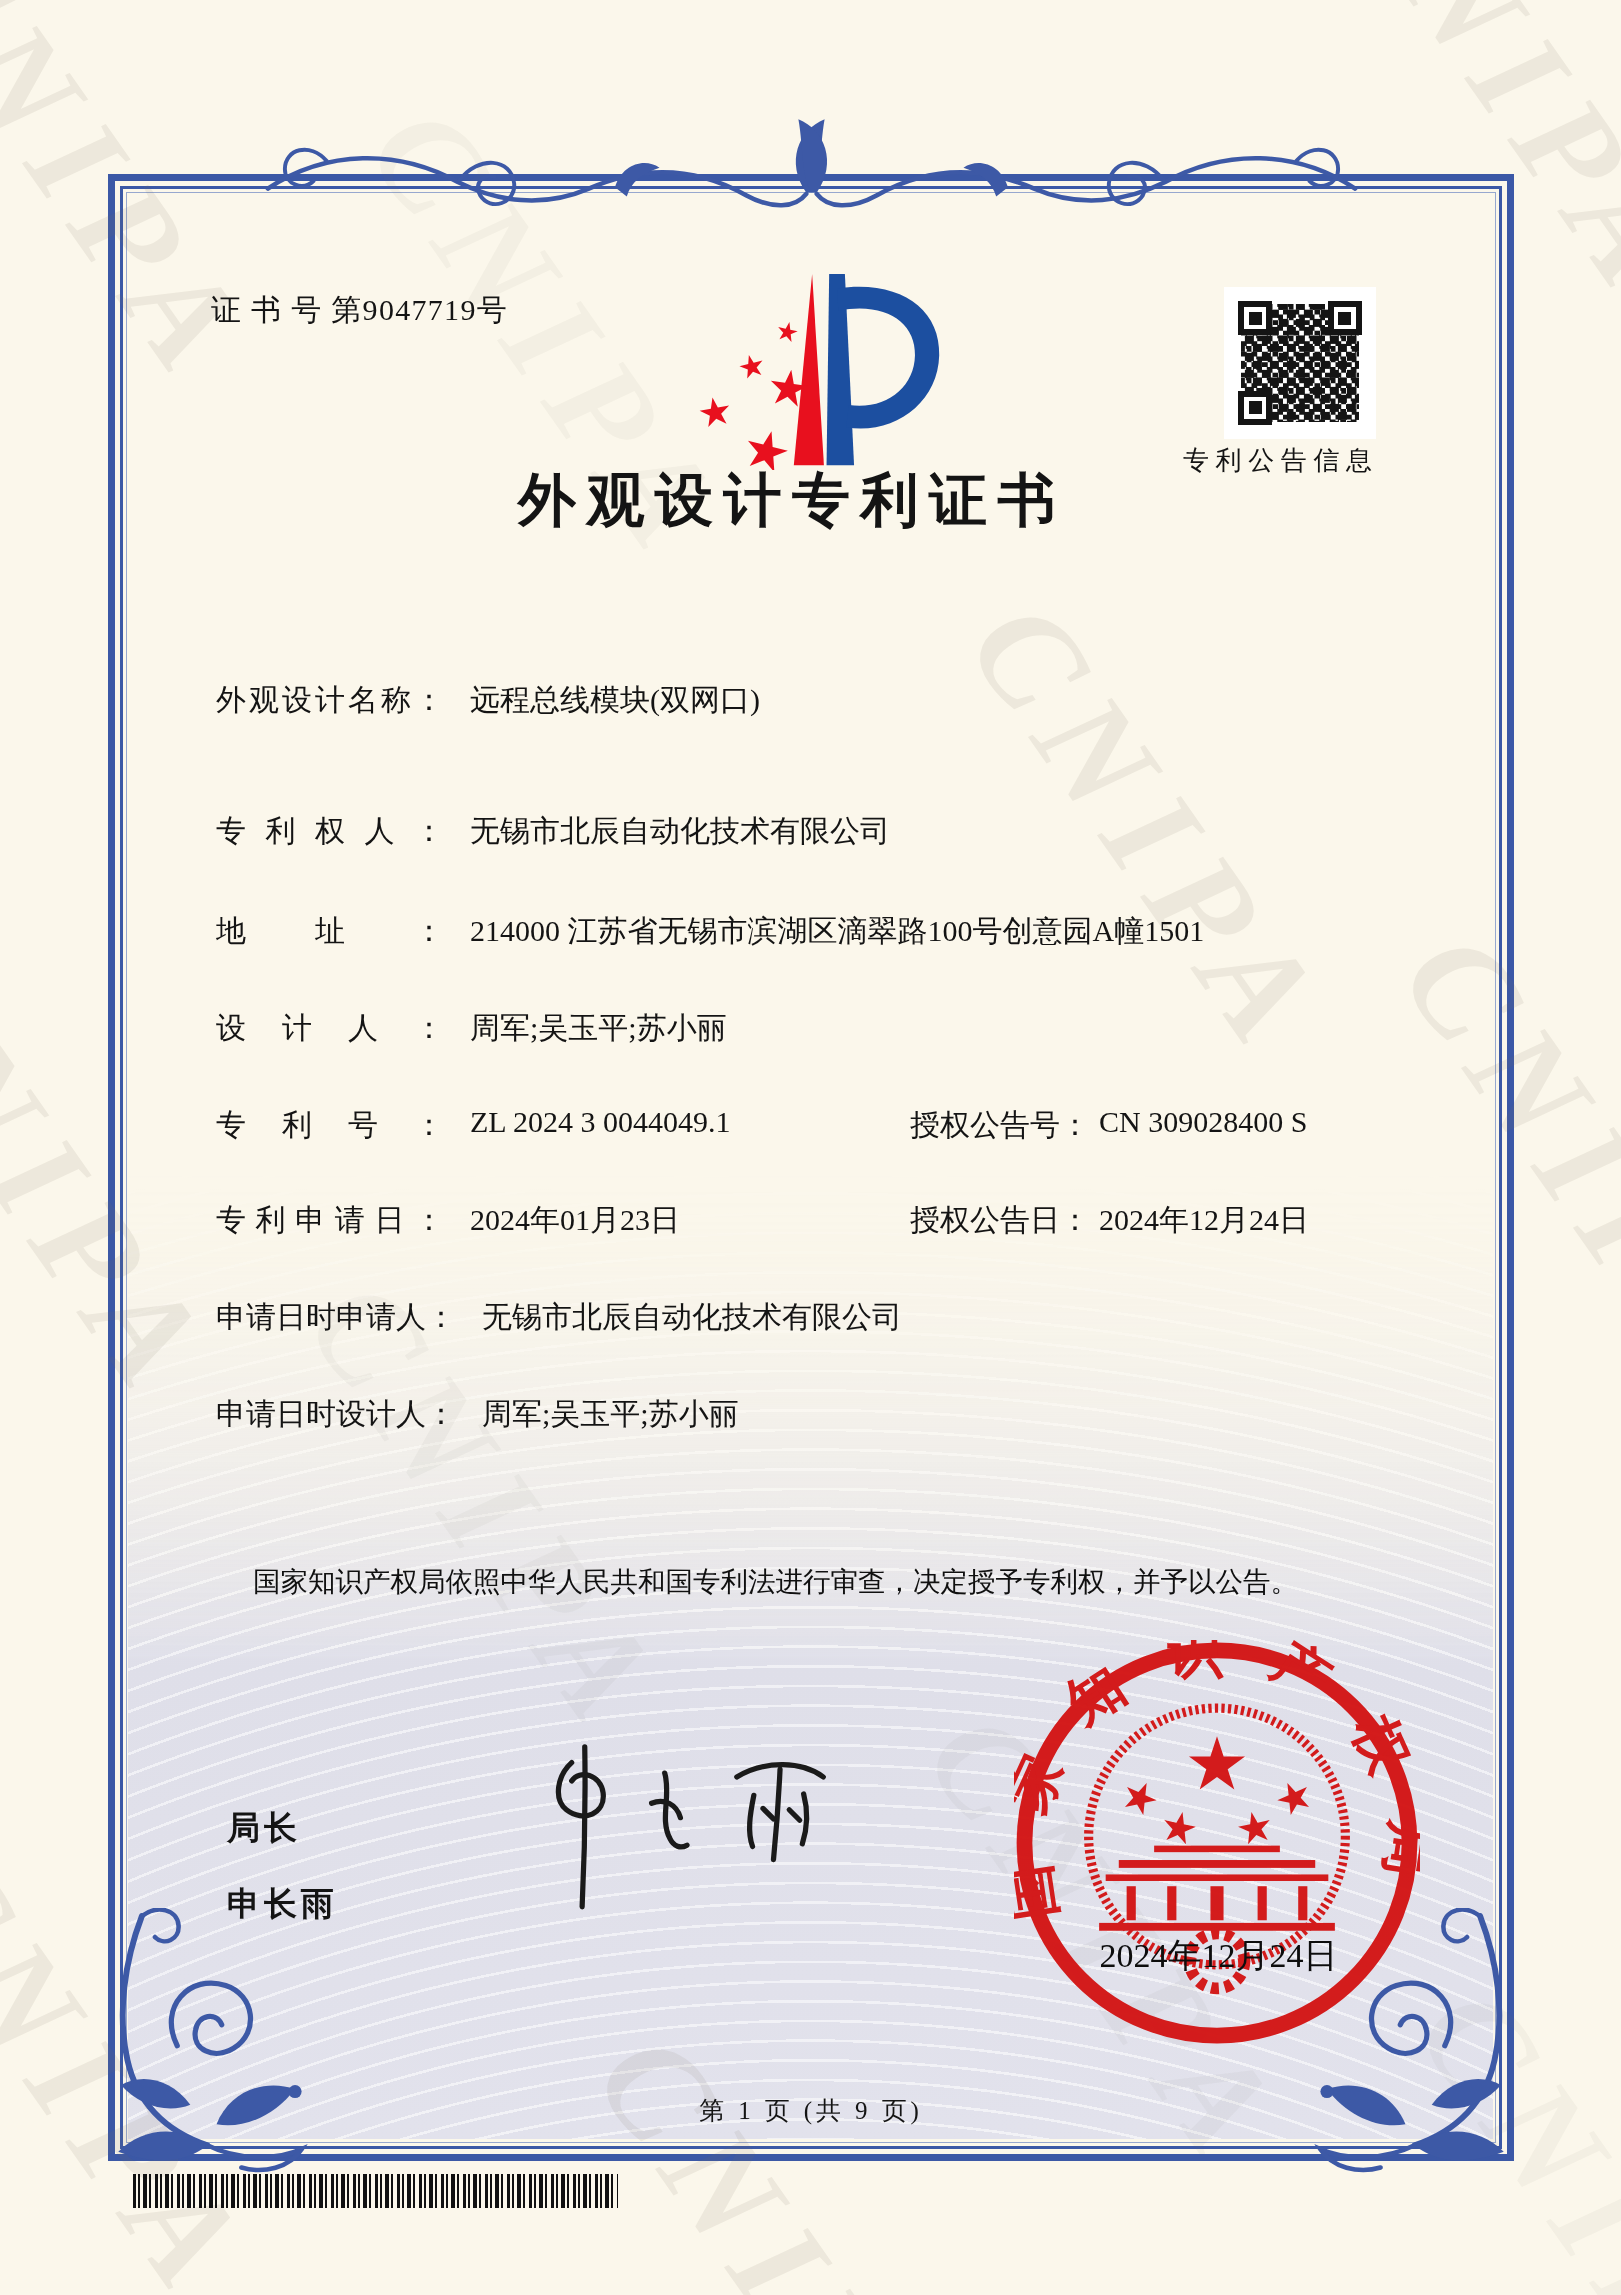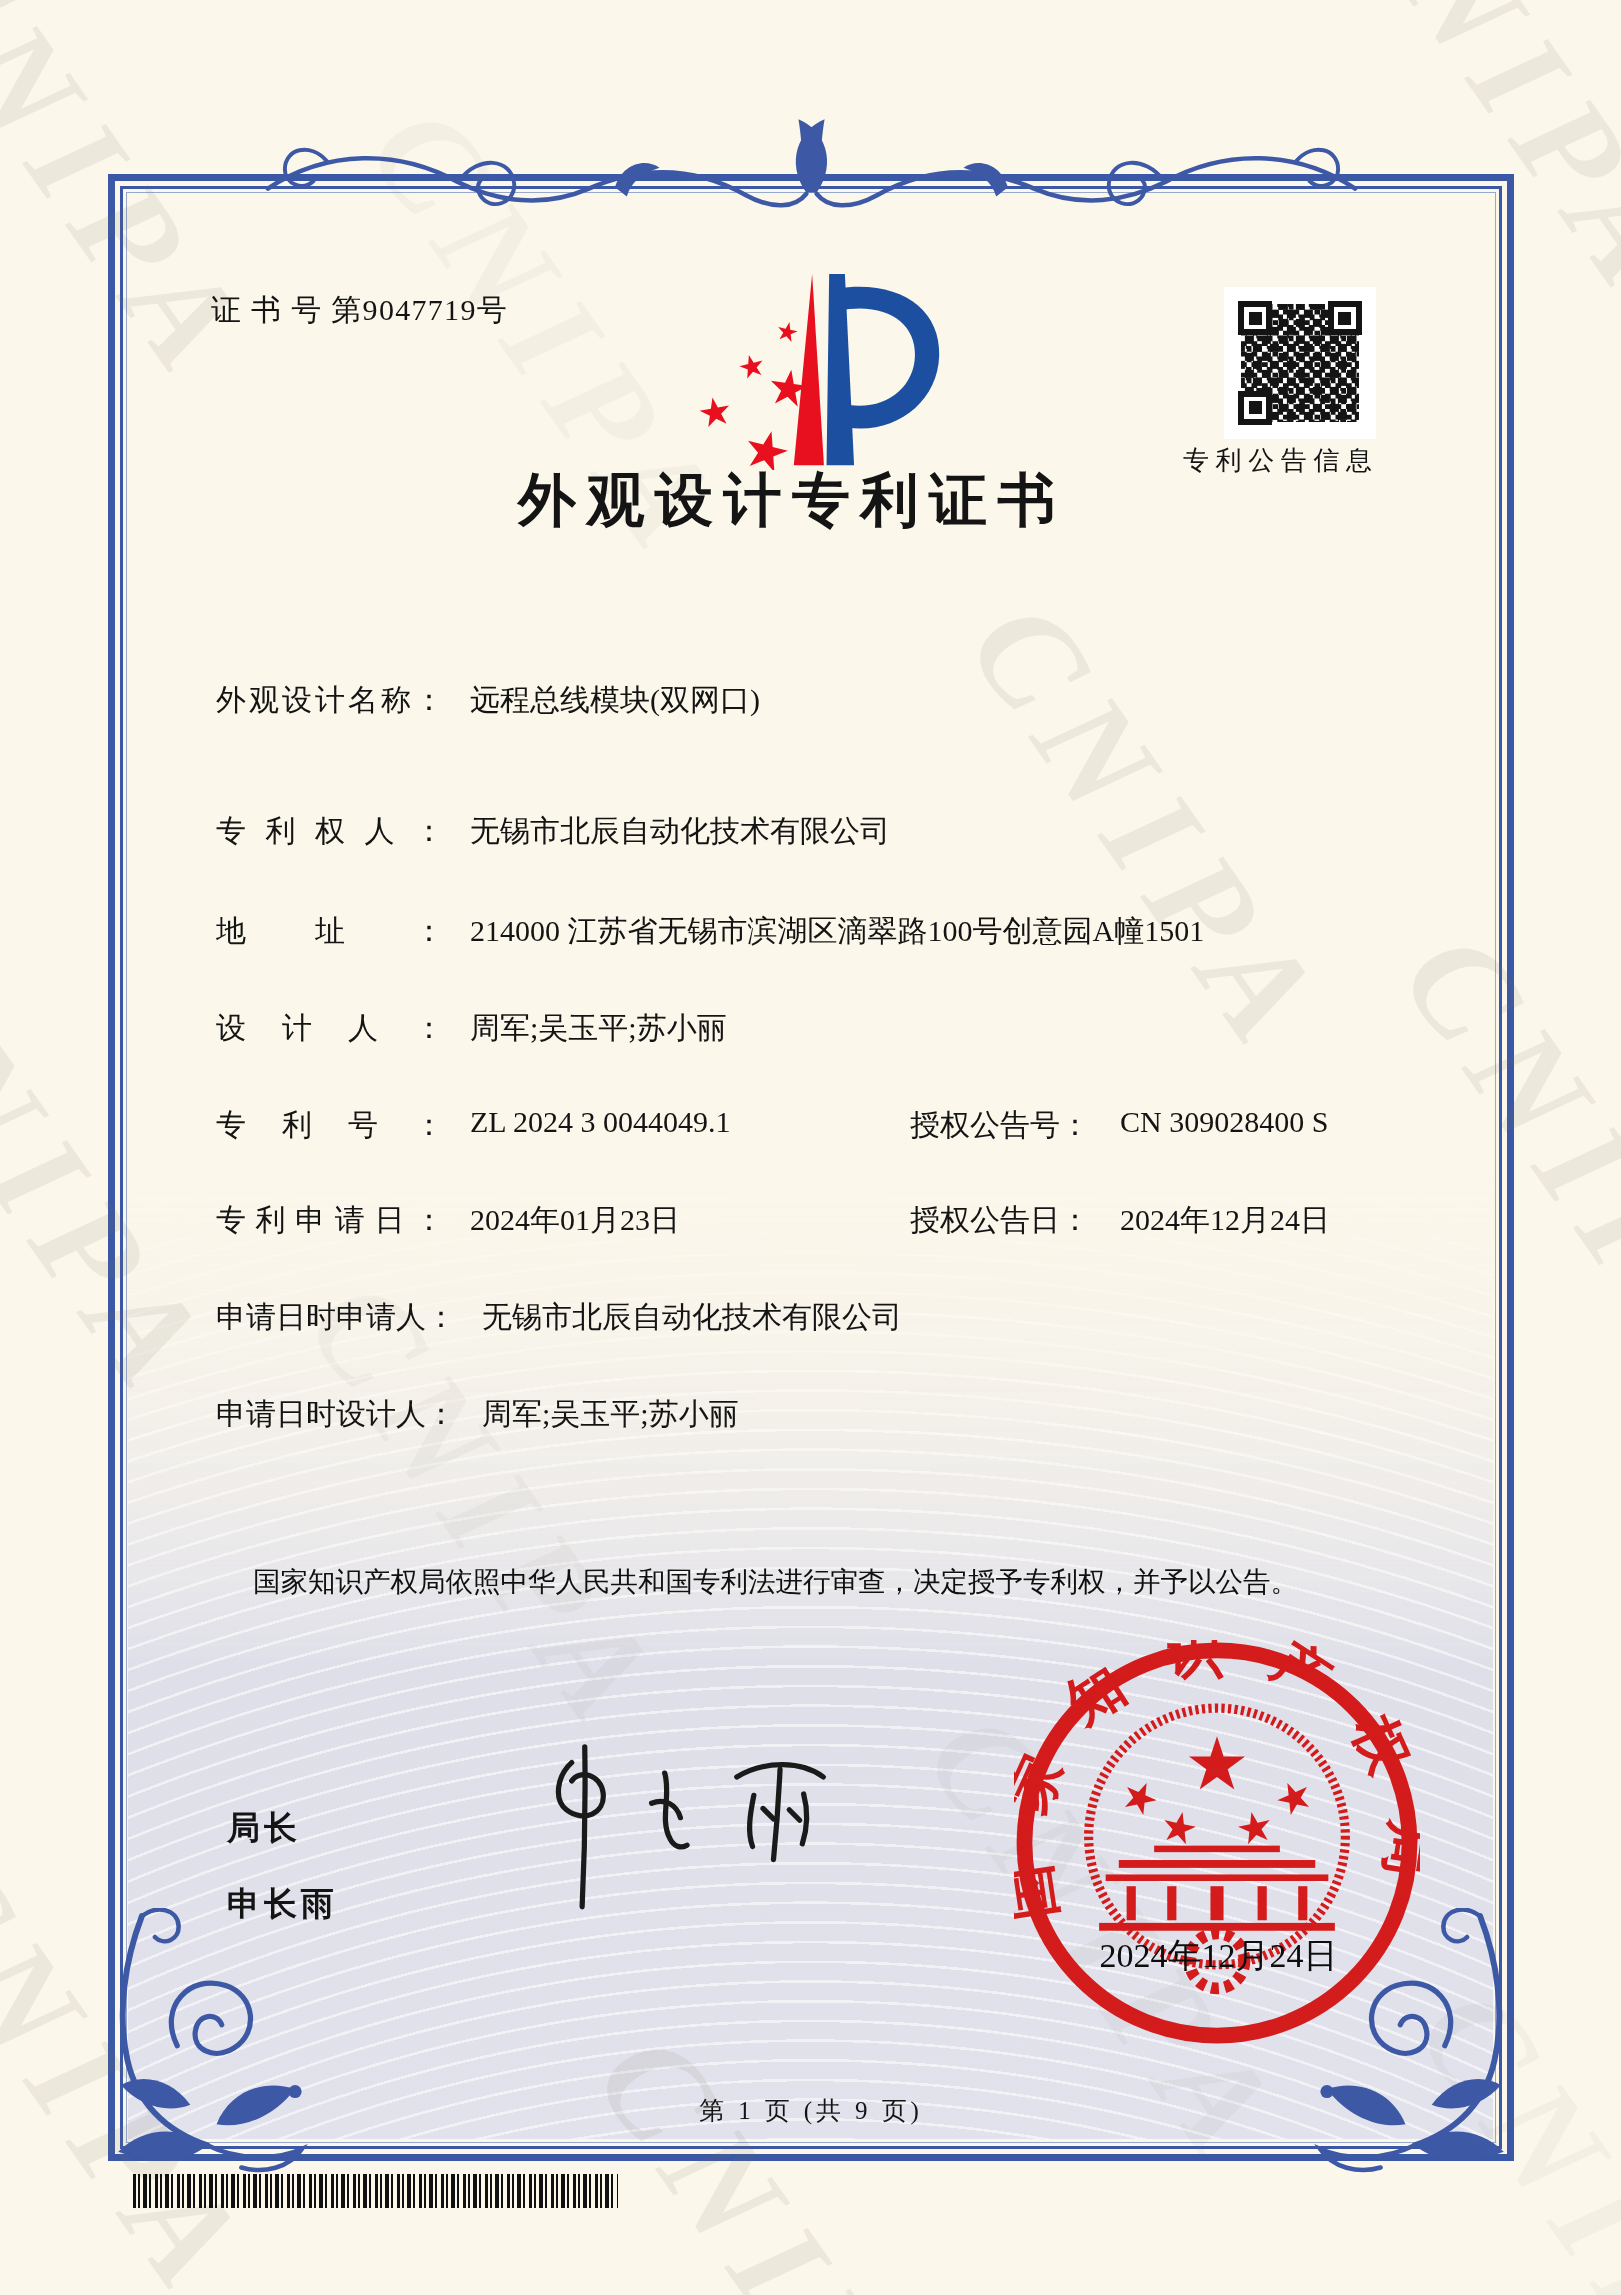--- a/index.html
+++ b/index.html
@@ -41,21 +41,21 @@
   .qr-label{position:absolute;left:1183px;top:443px;width:236px;text-align:left;font-size:26px;letter-spacing:6.6px;z-index:3}
   .title{position:absolute;left:0;top:462px;width:1584px;text-align:center;font-size:58px;font-weight:700;letter-spacing:10.5px;z-index:3}
 
   
   .row{position:absolute;left:216px;font-size:30px;white-space:nowrap;z-index:3}
   .row .lbl{display:inline-block;width:228px;text-align:justify;text-align-last:justify;vertical-align:top}
   .row.wide .lbl{width:auto;text-align-last:auto}
   .row .val{margin-left:26px}
   .row.rcol{left:910px}
   .row.rcol .lbl{width:auto;text-align-last:auto}
-  .row.rcol .val{margin-left:30px}
+  .row.rcol .val{margin-left:9px}
 
   
   .statement{position:absolute;left:197px;top:1554px;width:1245px;font-size:27.5px;line-height:56px;z-index:3;color:#101010}
   .statement .l1{text-indent:56px}
 
   
   .director-label,.director-name{position:absolute;left:227px;font-family:"Liberation Sans","DejaVu Sans",sans-serif;font-weight:700;font-size:33px;letter-spacing:3.9px;z-index:3}
   .director-label{top:1806px}.director-name{top:1882px}
   .sig{position:absolute;left:493px;top:1735px;width:367px;height:200px;z-index:4}
 

